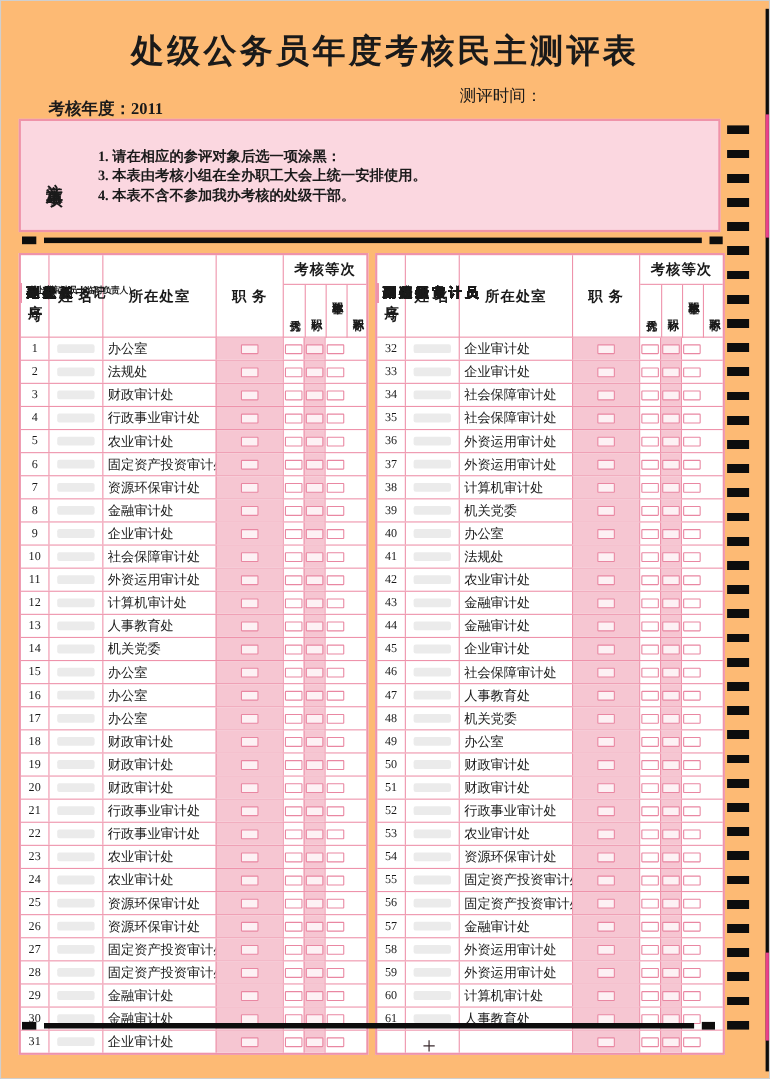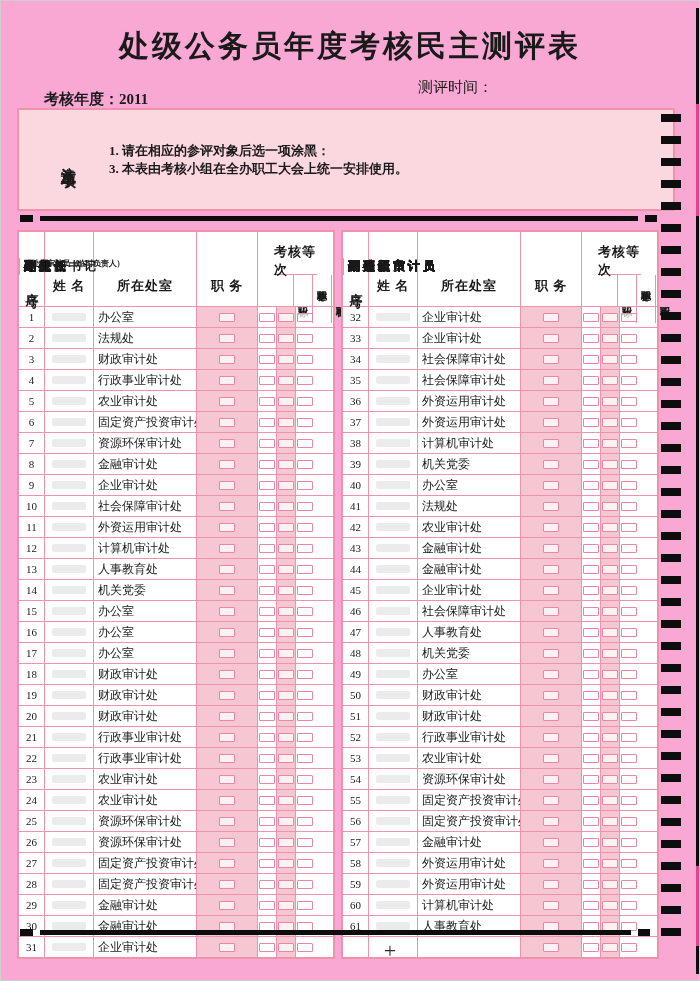--- a/index.html
+++ b/index.html
@@ -1,31 +1,31 @@
 <!DOCTYPE html>
 <html><head>
 <meta charset="utf-8">
 <style>
   html,body{margin:0;padding:0;background:#e9e9e9;}
   .page{
-    position:relative;width:700px;height:981px;background:#f9a8d4;
+    position:relative;width:700px;height:981px;background:#fdba74;
     font-family:"Liberation Serif","DejaVu Serif",serif;color:#1a1a1a;
     overflow:hidden;box-shadow:0 0 0 1px #cfcfcf inset;
   }
   
   .title{
     position:absolute;left:0;top:26px;width:700px;text-align:center;
     font-size:30px;font-weight:bold;letter-spacing:3px;
   }
   .meta-year{position:absolute;left:44px;top:90px;font-size:15px;font-weight:bold;}
   .meta-time{position:absolute;left:418px;top:78px;font-size:15px;font-weight:normal;}
   
   .notice{
     position:absolute;left:17px;top:108px;width:634px;height:99px;
-    background:#fbd7e0;border:2px solid #ef93a9;display:flex;align-items:center;padding-left:20px;
+    background:#fbd7e0;border:2px solid #ef93a9;display:flex;align-items:center;
   }
   .notice-label{
     width:58px;display:flex;align-items:center;justify-content:center;
     writing-mode:vertical-rl;text-orientation:upright;
     font-size:15px;font-weight:bold;letter-spacing:3px;height:86px;
   }
   .notice-body{flex:1;font-size:13px;font-weight:600;line-height:18px;padding-left:12px;}
   .notice-line{white-space:nowrap;}
   .fill-demo{display:flex;align-items:center;padding-left:14px;height:18px;}
   .fill-demo .lbl{font-weight:600;}
@@ -49,21 +49,21 @@
   .edge-pink.p2{top:866px;height:80px;}
   
   .etable{position:absolute;top:230px;width:314px;border:2px solid #ee93ab;background:#fff;}
   .etable.left{left:17px;}
   .etable.right{left:341px;}
   .thead{display:grid;grid-template-columns:25px 49px 103px 61px 76px;height:74px;}
   .hc{border-left:1px solid #ee93ab;display:flex;align-items:center;justify-content:center;
       font-size:13px;font-weight:600;letter-spacing:1px;}
   .hc:first-child{border-left:none;}
   .hc .vtext{writing-mode:vertical-rl;text-orientation:upright;letter-spacing:4px;}
-  .grade-group{flex-direction:column;padding:16px;align-items:stretch;}
+  .grade-group{flex-direction:column;padding:0;align-items:stretch;}
   .gg-top{height:26px;display:flex;align-items:center;justify-content:center;
       border-bottom:1px solid #ee93ab;font-size:13px;font-weight:600;letter-spacing:1px;}
   .gg-bottom{display:grid;grid-template-columns:19px 19px 19px 19px;height:48px;}
   .ghc{border-left:1px solid #ee93ab;display:flex;align-items:center;justify-content:center;overflow:hidden;}
   .ghc:first-child{border-left:none;}
   .ghead{writing-mode:vertical-rl;text-orientation:upright;font-size:10px;line-height:9px;
       font-weight:600;letter-spacing:0;}
   .ghead.wrap4{height:32px;}
   .tbody{}
   .trow{display:grid;grid-template-columns:25px 49px 103px 61px 19px 19px 19px 19px;
@@ -87,20 +87,21 @@
 
   <div class="title">处级公务员年度考核民主测评表</div>
   <div class="meta-year">考核年度：2011</div>
   <div class="meta-time">测评时间：</div>
 
   <div class="notice">
     <div class="notice-label">注意事项</div>
     <div class="notice-body">
       <div class="notice-line">1. 请在相应的参评对象后选一项涂黑：</div>
       <div class="notice-line">3. 本表由考核小组在全办职工大会上统一安排使用。</div>
+      <div class="notice-line">4. 本表不含不参加我办考核的处级干部。</div>
     </div>
   </div>
 
   <div class="bar" style="left:20px;top:215px;width:13px;height:7px;"></div>
   <div class="bar" style="left:40px;top:216px;width:598px;height:5px;"></div>
   <div class="bar" style="left:645px;top:215px;width:12px;height:7px;"></div>
 
   <div class="etable left">
     <div class="thead">
       <div class="hc">

